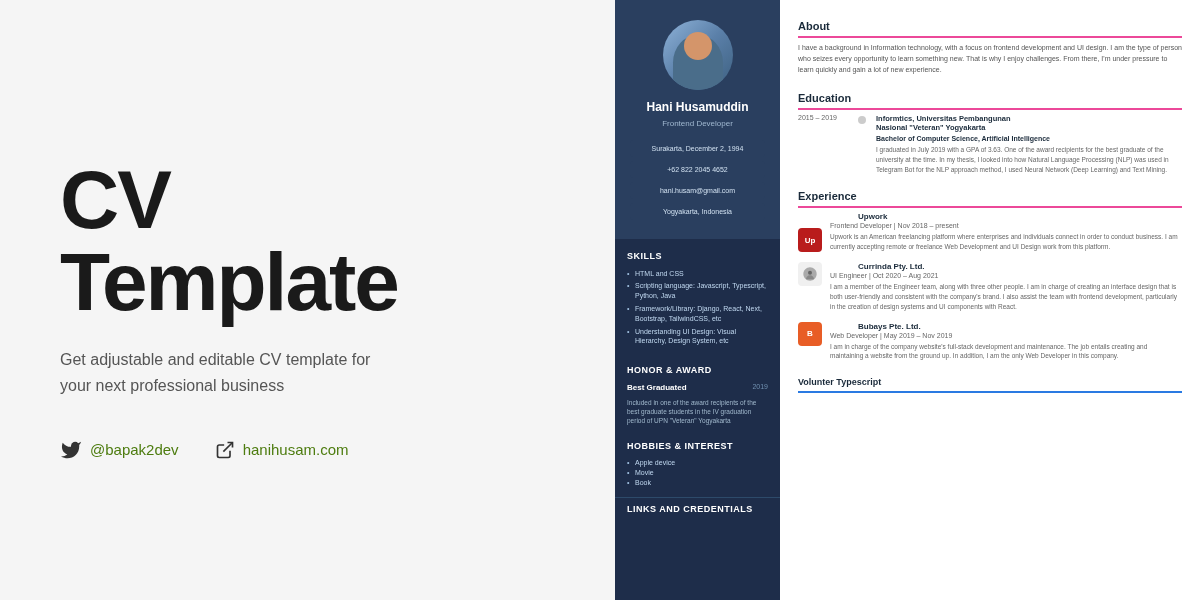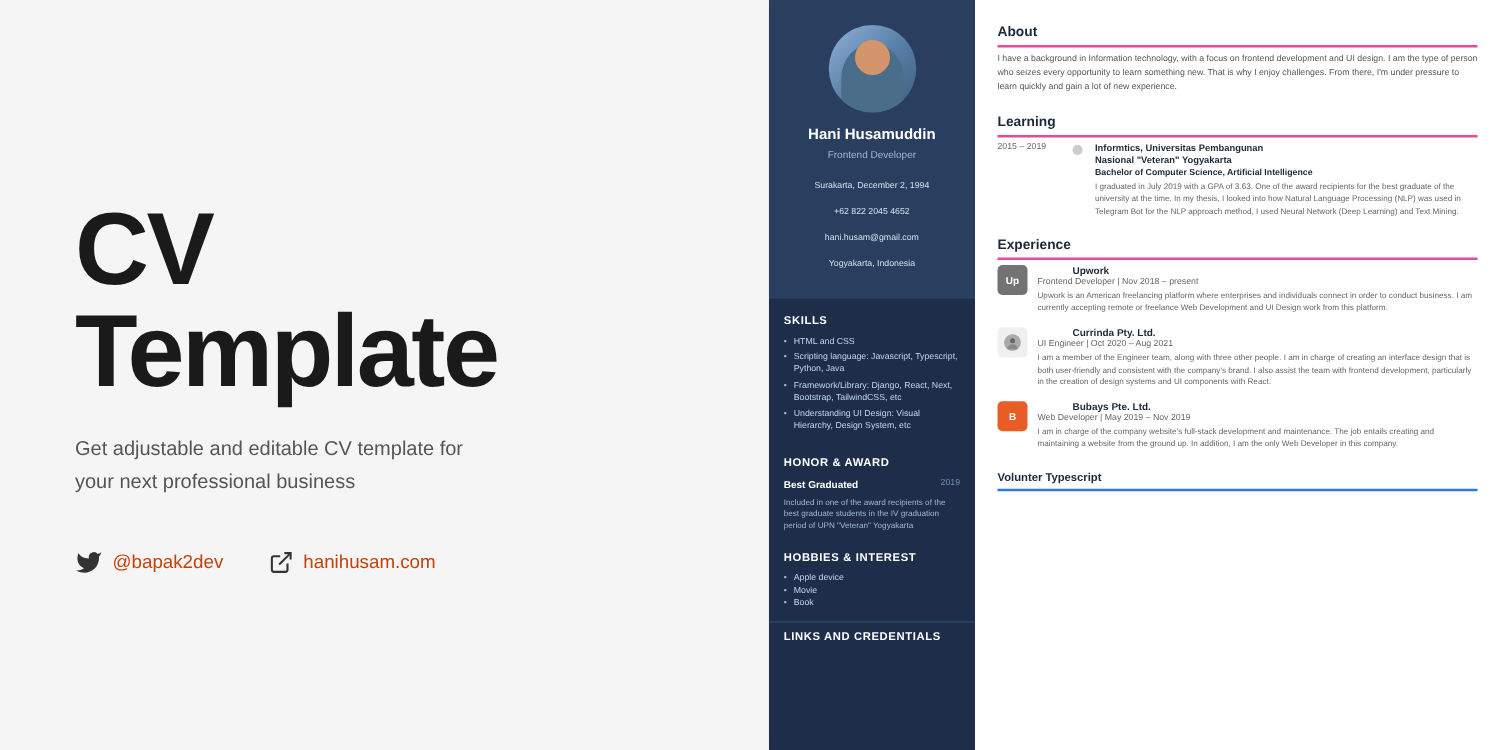--- a/index.html
+++ b/index.html
@@ -44,21 +44,21 @@
     .social-links {
       display: flex;
       align-items: center;
       gap: 36px;
     }
 
     .social-item {
       display: flex;
       align-items: center;
       gap: 8px;
-      color: #c2410c;
+      color: #4d7c0f;
       font-size: 15px;
       font-weight: 500;
     }
 
     .twitter-icon {
       width: 22px;
       height: 22px;
       fill: #333;
     }
 
@@ -312,21 +312,21 @@
       border-radius: 4px;
       flex-shrink: 0;
       display: flex;
       align-items: center;
       justify-content: center;
       font-size: 8px;
       font-weight: 700;
       color: white;
     }
 
-    .upwork-logo { background: #737373; }
+    .upwork-logo { background: #b91c1c; margin-top: 16px; }
     .currinda-logo { background: #f0f0f0; }
     .bubays-logo { background: #e85d26; }
 
     .cv-exp-content {
       flex: 1;
     }
 
     .cv-exp-company {
       font-size: 8px;
       font-weight: 700;
@@ -443,21 +443,21 @@
   </div>
 
   <div class="cv-right">
 
     <div class="cv-section-right">
       <div class="cv-section-title-right">About</div>
       <p class="cv-about-text">I have a background in Information technology, with a focus on frontend development and UI design. I am the type of person who seizes every opportunity to learn something new. That is why I enjoy challenges. From there, I'm under pressure to learn quickly and gain a lot of new experience.</p>
     </div>
 
     <div class="cv-section-right">
-      <div class="cv-section-title-right">Learning</div>
+      <div class="cv-section-title-right">Education</div>
       <div class="cv-edu-item">
         <div class="cv-edu-years">2015 – 2019</div>
         <div class="cv-edu-dot"></div>
         <div class="cv-edu-content">
           <div class="cv-edu-school">Informtics, Universitas Pembangunan<br>Nasional "Veteran" Yogyakarta</div>
           <div class="cv-edu-degree">Bachelor of Computer Science, Artificial Intelligence</div>
           <div class="cv-edu-desc">I graduated in July 2019 with a GPA of 3.63. One of the award recipients for the best graduate of the university at the time. In my thesis, I looked into how Natural Language Processing (NLP) was used in Telegram Bot for the NLP approach method, I used Neural Network (Deep Learning) and Text Mining.</div>
         </div>
       </div>
     </div>

